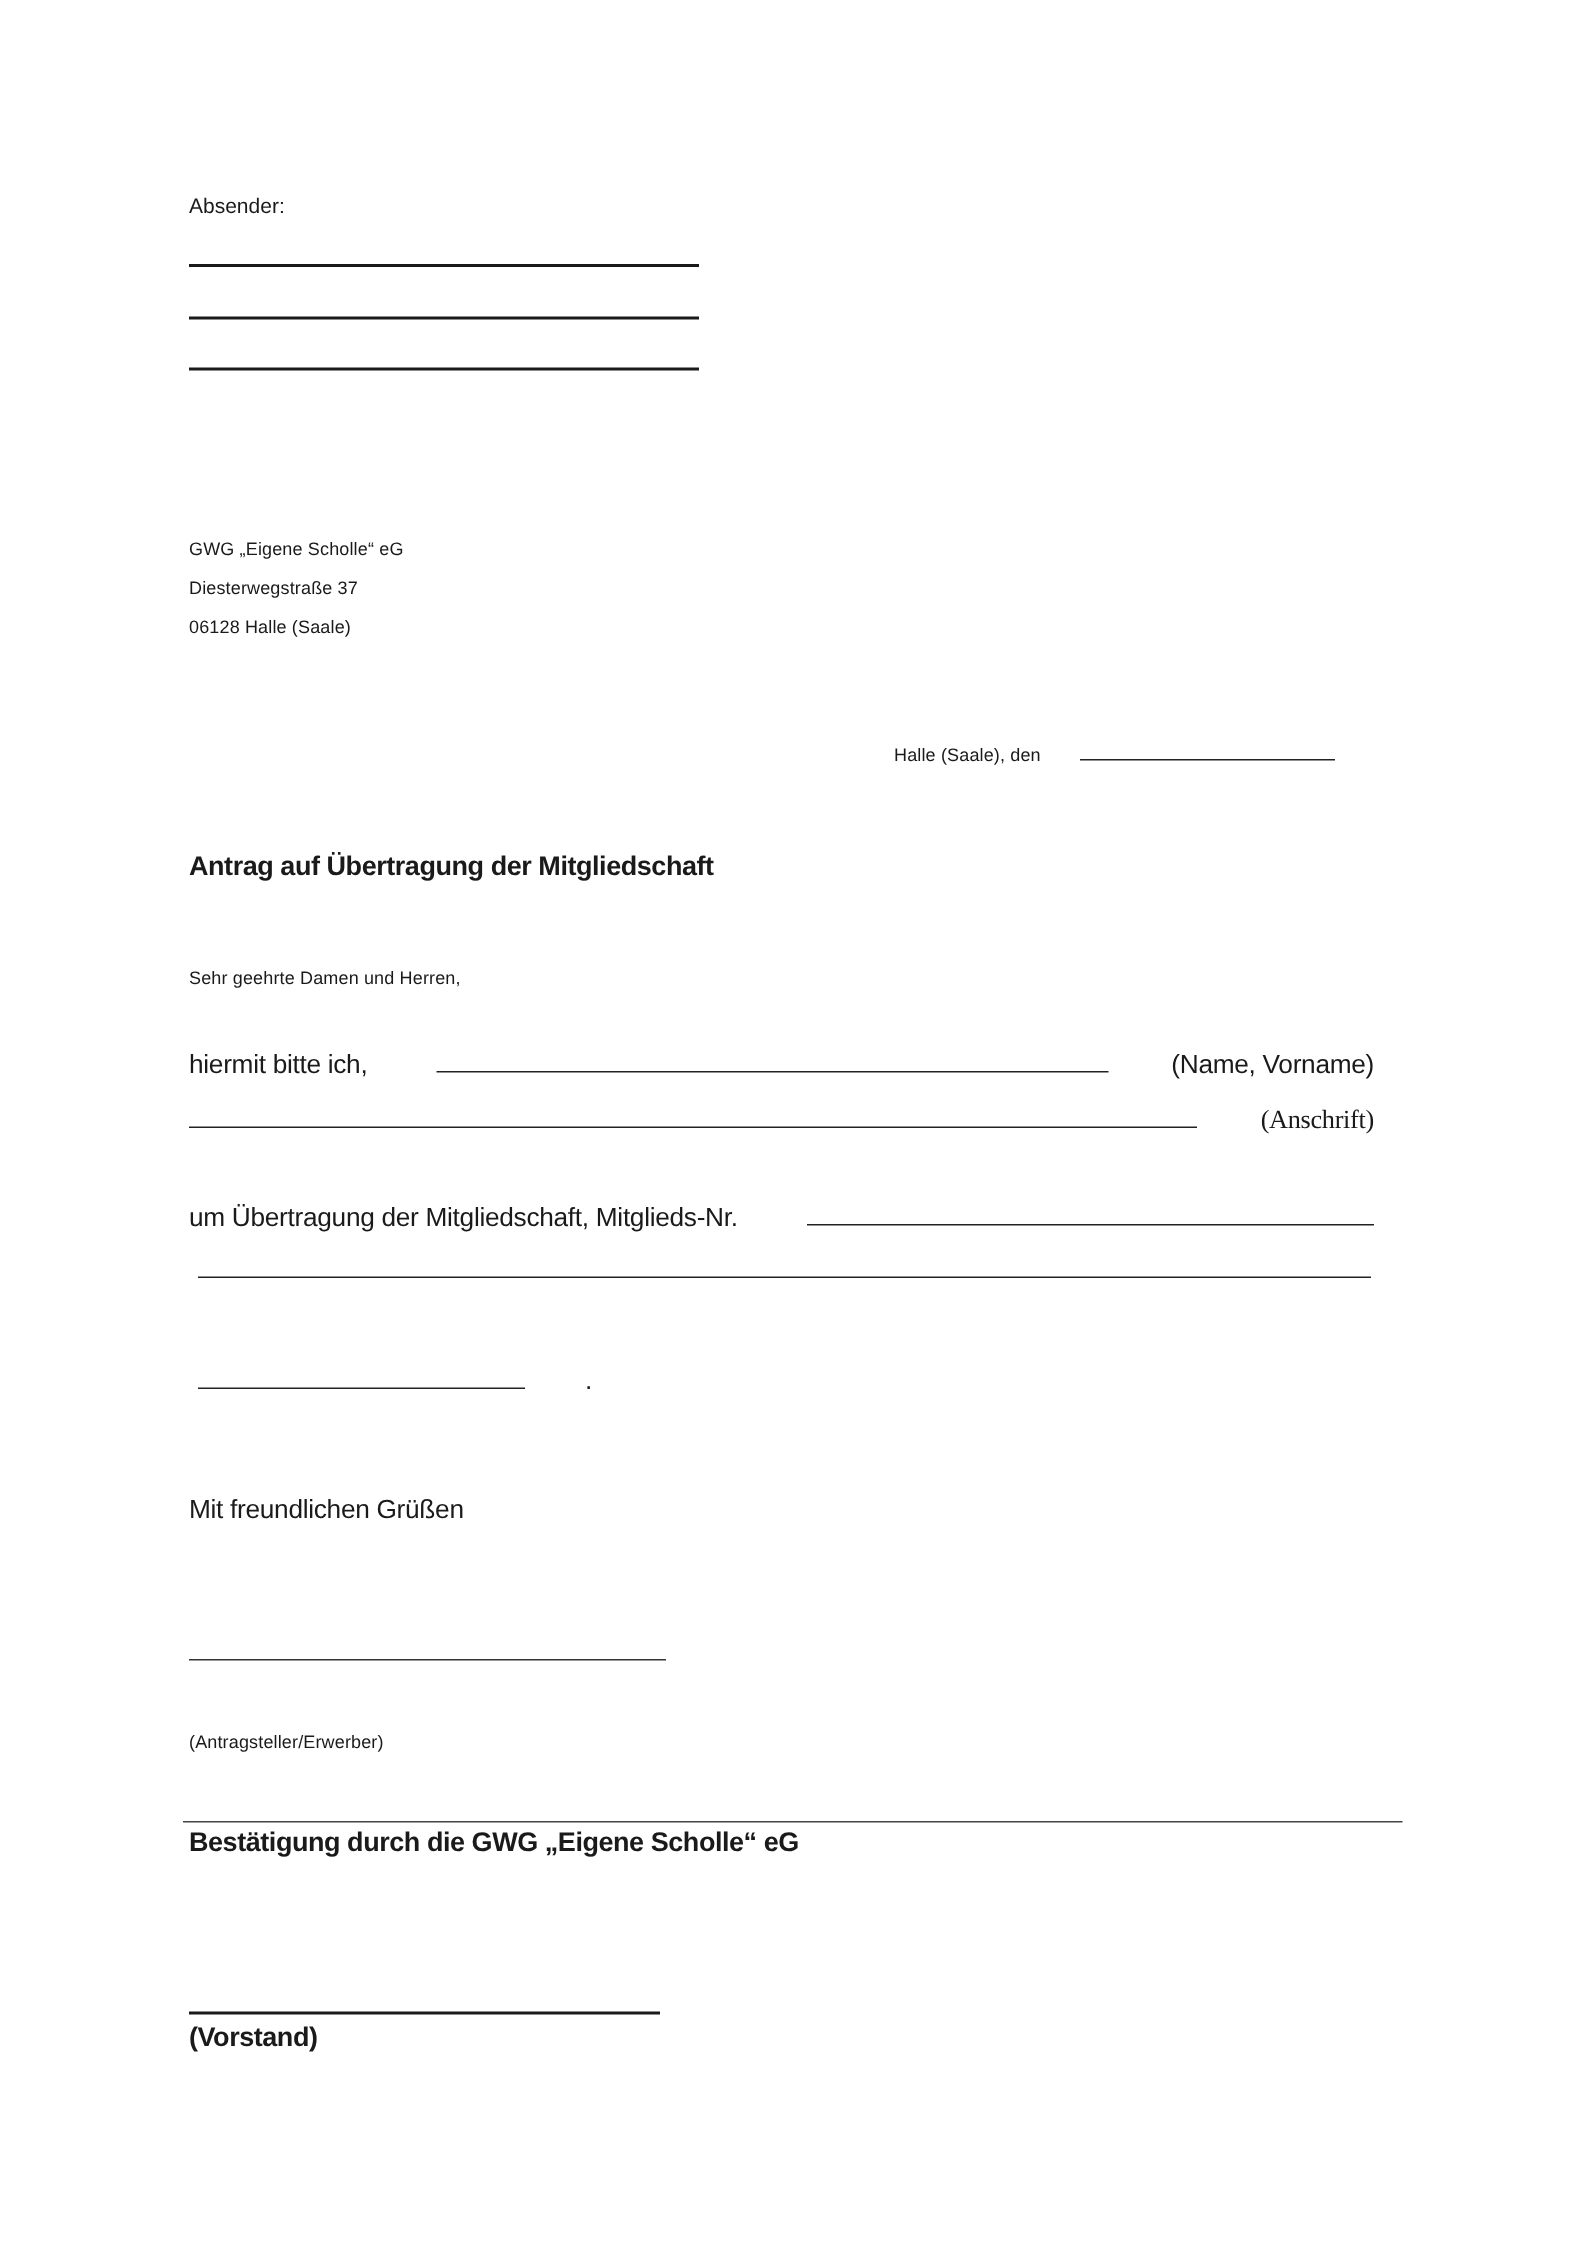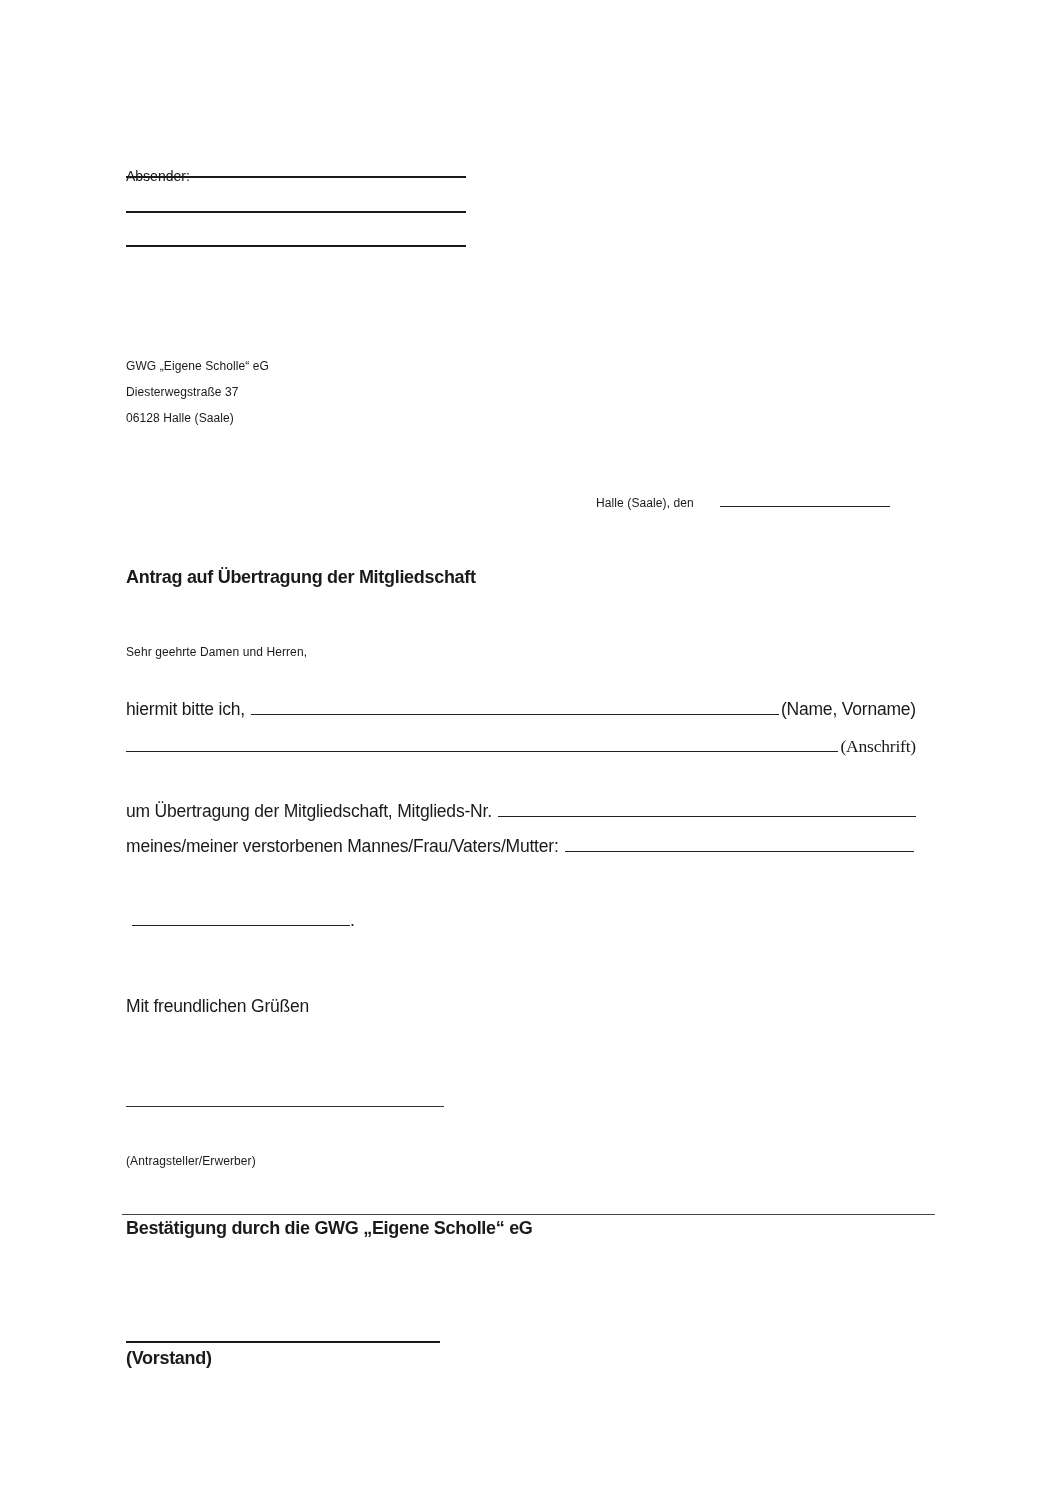--- a/index.html
+++ b/index.html
@@ -4,32 +4,32 @@
 <style>
   html, body { margin: 0; padding: 0; background: #ffffff; }
   body {
     width: 1058px; height: 1497px; position: relative; overflow: hidden;
     font-family: "Liberation Sans", "DejaVu Sans", sans-serif;
     color: #1a1a1a;
   }
   .abs { position: absolute; white-space: nowrap; }
   .small { font-size: 14px; }
   .body { font-size: 12px; letter-spacing: 0.1px; }
-  .cond { font-size: 17.5px; letter-spacing: -0.2px; }
+  .cond { font-size: 17.5px; letter-spacing: -0.2px; gap: 40px; }
   .bold { font-weight: bold; font-size: 18px; letter-spacing: -0.3px; }
   .line { position: absolute; height: 0; border-top: 1.5px solid #1a1a1a; }
   .line.thick { border-top-width: 2px; }
   .line.thin { border-top: 1px solid #333; }
   .field { display: inline-block; border-bottom: 1px solid #222; height: 17px; vertical-align: baseline; }
   .row { position: absolute; left: 126px; display: flex; align-items: baseline; white-space: nowrap; }
 </style>
 </head>
 <body>
 
-<div class="abs small" style="left:126px; top:129px;margin-top:39px;">Absender:</div>
+<div class="abs small" style="left:126px; top:129px;">Absender:</div>
 <div class="line thick" style="left:126px; top:176px; width:340px;"></div>
 <div class="line thick" style="left:126px; top:211px; width:340px;"></div>
 <div class="line thick" style="left:126px; top:245px; width:340px;"></div>
 
 <div class="abs body" style="left:126px; top:359px;">GWG „Eigene Scholle“ eG</div>
 <div class="abs body" style="left:126px; top:385px;">Diesterwegstraße 37</div>
 <div class="abs body" style="left:126px; top:411px;">06128 Halle (Saale)</div>
 
 <div class="abs body" style="left:596px; top:489px; display:flex; align-items:baseline;gap:20px;">
   <span>Halle (Saale), den</span>
@@ -50,21 +50,20 @@
   <span class="field" style="flex:1; margin-right:2px;"></span>
   <span>(Anschrift)</span>
 </div>
 
 <div class="row cond" style="top:799px; width:790px;">
   <span>um Übertragung der Mitgliedschaft, Mitglieds-Nr.</span>
   <span class="field" style="flex:1; margin-left:6px;"></span>
 </div>
 
 <div class="row cond" style="top:834px; width:788px;">
-  <span>meines/meiner verstorbenen Mannes/Frau/Vaters/Mutter:</span>
   <span class="field" style="flex:1; margin-left:6px;"></span>
 </div>
 
 <div class="row cond" style="top:908px;">
   <span class="field" style="width:218px; margin-left:6px;"></span>
   <span>.</span>
 </div>
 
 <div class="abs cond" style="left:126px; top:996px;">Mit freundlichen Grüßen</div>
 

